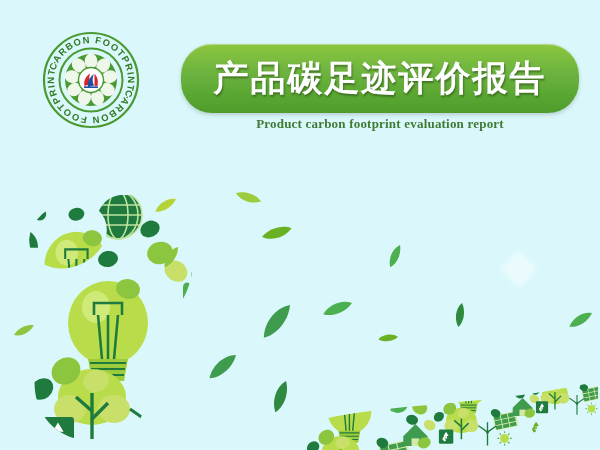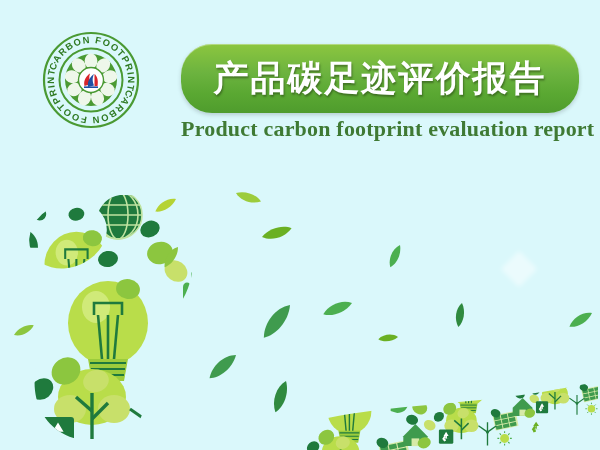--- a/index.html
+++ b/index.html
@@ -32,23 +32,24 @@
     display:flex;align-items:center;justify-content:center;
   }
   .title-text{
     color:#ffffff;font-size:35px;font-weight:bold;letter-spacing:2px;
     font-family:"DejaVu Sans","Liberation Sans",sans-serif;
     text-shadow:1px 2px 2px rgba(40,70,20,.55);
     white-space:nowrap;line-height:1;
   }
   .subtitle{
     position:absolute;left:181px;top:116px;width:398px;
+    text-align:center;
     color:#3f7a34;
     font-family:"Liberation Serif","DejaVu Serif",serif;
-    font-weight:bold;font-size:22px;letter-spacing:.2px;white-space:nowrap;
+    font-weight:bold;font-size:13px;letter-spacing:.2px;white-space:nowrap;
   }
 
   
   .artwork{position:absolute;left:0;top:185px;width:600px;height:265px;}
   .artwork svg{display:block;}
 </style>
 </head>
 <body>
 
 <div id="page">

